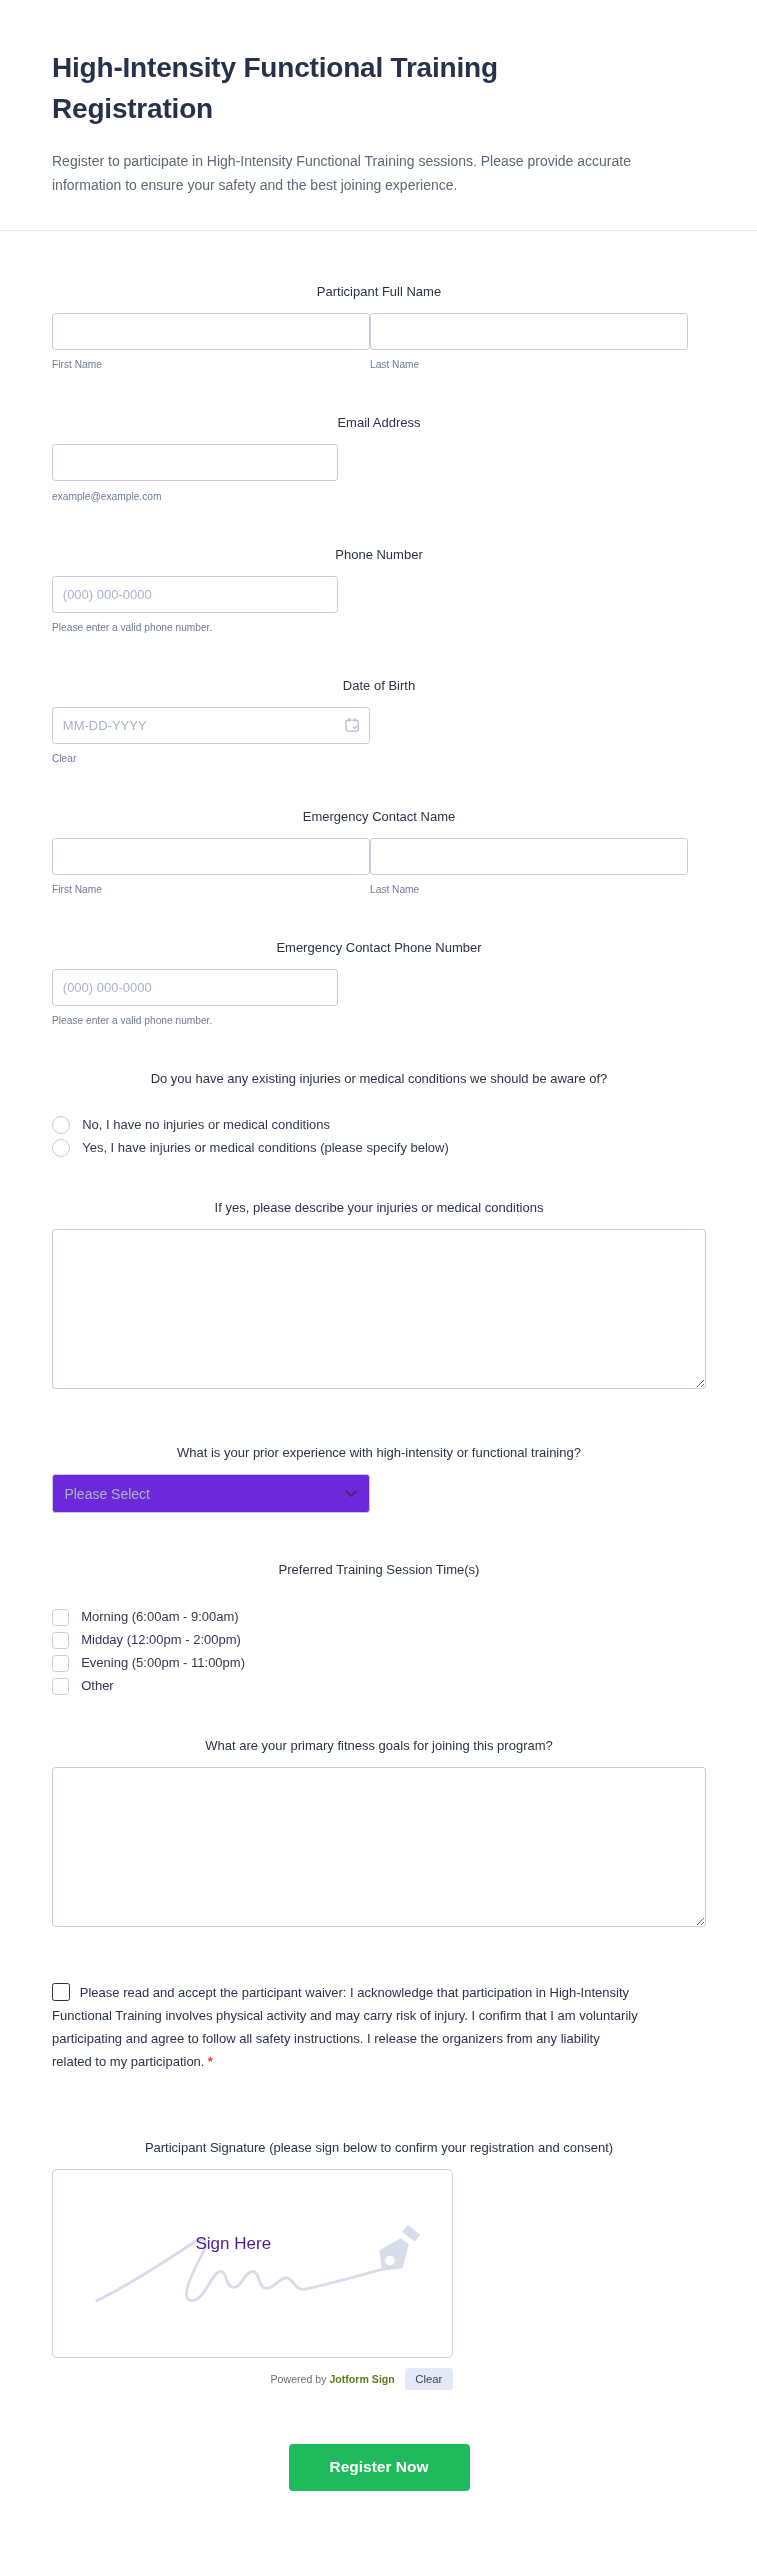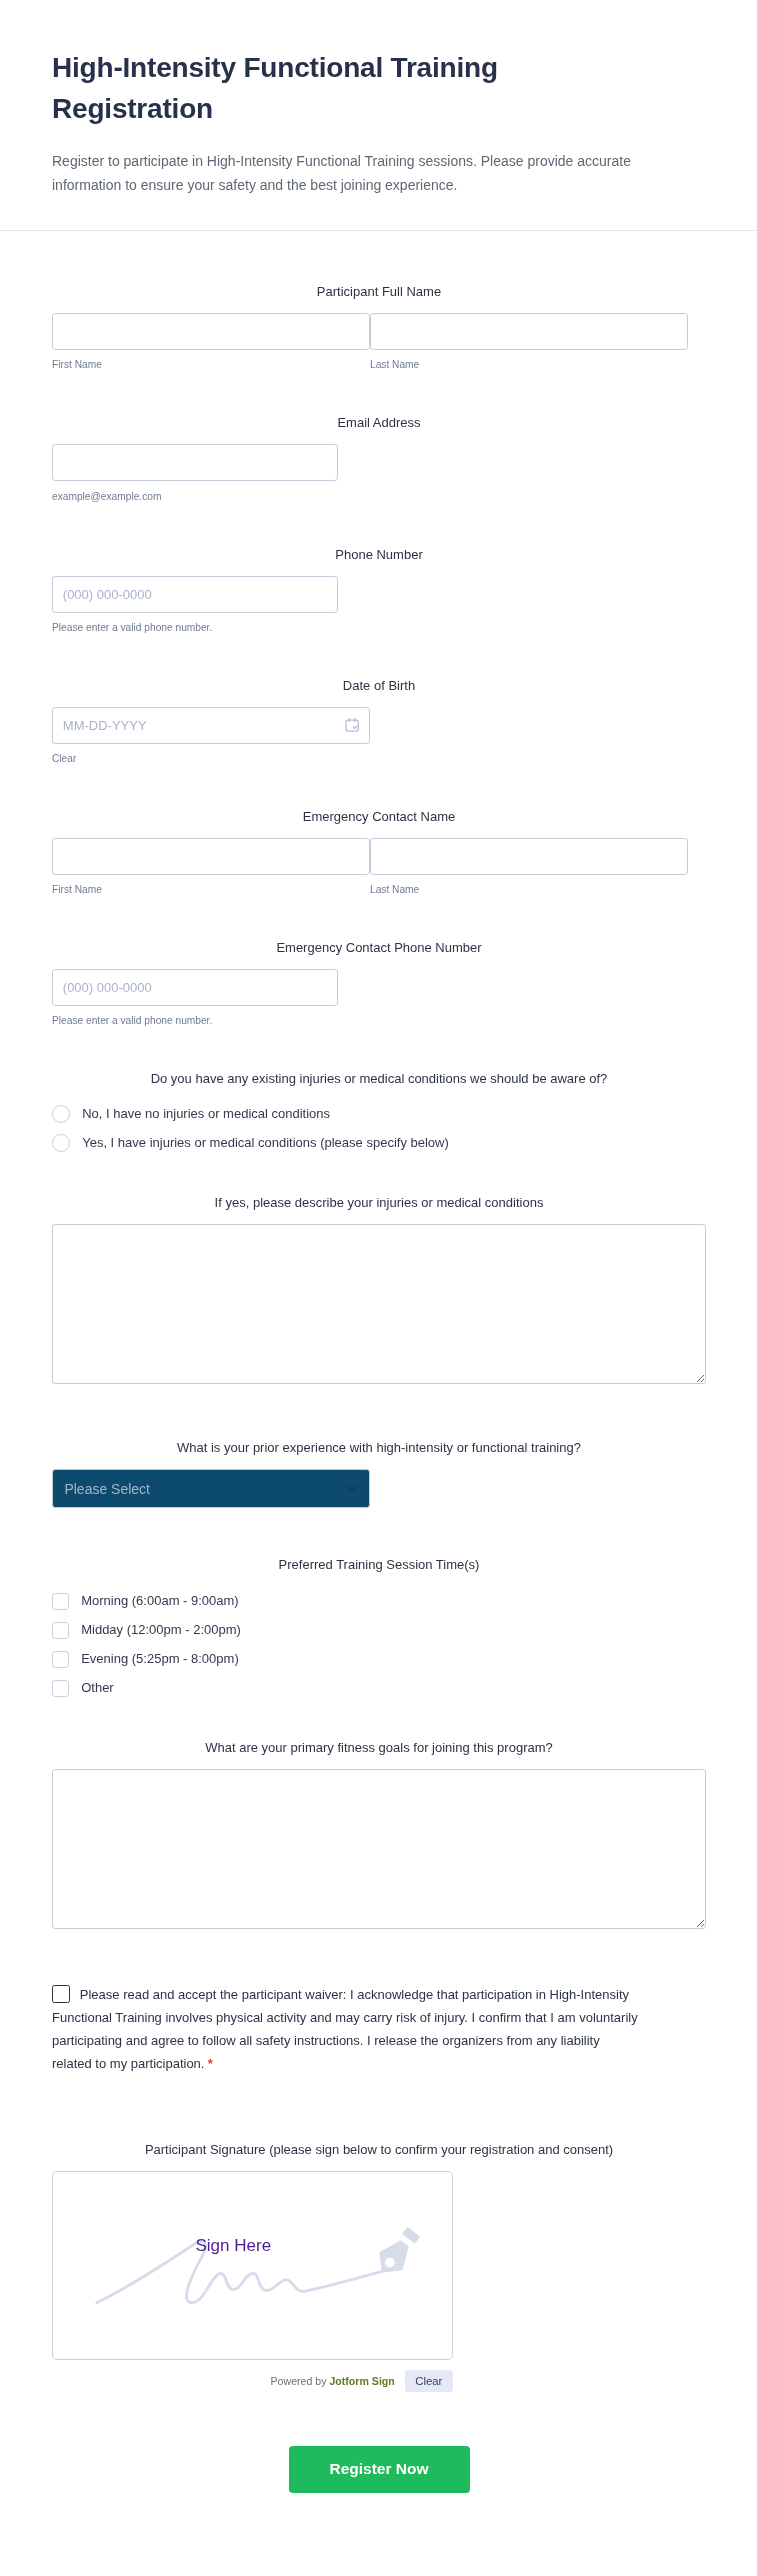--- a/index.html
+++ b/index.html
@@ -73,21 +73,21 @@
     position: absolute;
     right: 9.8px;
     top: 50%;
     transform: translateY(-50%);
     width: 16.3px;
     height: 16.3px;
     pointer-events: none;
   }
 
   
-  .option-list { display: flex; flex-direction: column; gap: 11px; margin-top: 17px; }
+  .option-list { display: flex; flex-direction: column; gap: 5px; margin-top: 28px; }
   .option-row { display: flex; align-items: center; gap: 12.2px; cursor: pointer; }
   .radio-circle {
     width: 18px; height: 18px; flex: 0 0 18px;
     border: 0.8px solid #c6cfdd;
     border-radius: 50%;
     background: #fff;
   }
   .check-square {
     width: 17px; height: 17px; flex: 0 0 17px;
     border: 0.8px solid #c6cfdd;
@@ -111,21 +111,21 @@
   }
 
   
   .select-box {
     width: 318px; height: 39px;
     border: 0.8px solid #c3cbd8;
     border-radius: 3.3px;
     display: flex; align-items: center; justify-content: space-between;
     padding: 0 11.4px;
     cursor: pointer;
-    background: #0c4a6e;
+    background: #6d28d9;
   }
   .select-placeholder { font-size: 14px; color: #a9b3c7; }
 
   
   .waiver-block { max-width: 587px; font-size: 13px; line-height: 23px; color: #2c3345; }
   .waiver-checkbox {
     display: inline-block;
     width: 18px; height: 18px;
     border: 1.6px solid #2c3345;
     border-radius: 2.4px;
@@ -292,21 +292,21 @@
         <div class="option-row">
           <span class="check-square"></span>
           <span class="option-text">Morning (6:00am - 9:00am)</span>
         </div>
         <div class="option-row">
           <span class="check-square"></span>
           <span class="option-text">Midday (12:00pm - 2:00pm)</span>
         </div>
         <div class="option-row">
           <span class="check-square"></span>
-          <span class="option-text">Evening (5:25pm - 8:00pm)</span>
+          <span class="option-text">Evening (5:00pm - 11:00pm)</span>
         </div>
         <div class="option-row">
           <span class="check-square"></span>
           <span class="option-text">Other</span>
         </div>
       </div>
     </section>
 
     <section class="group" style="margin-bottom:51px;">
       <label class="q-label">What are your primary fitness goals for joining this program?</label>

